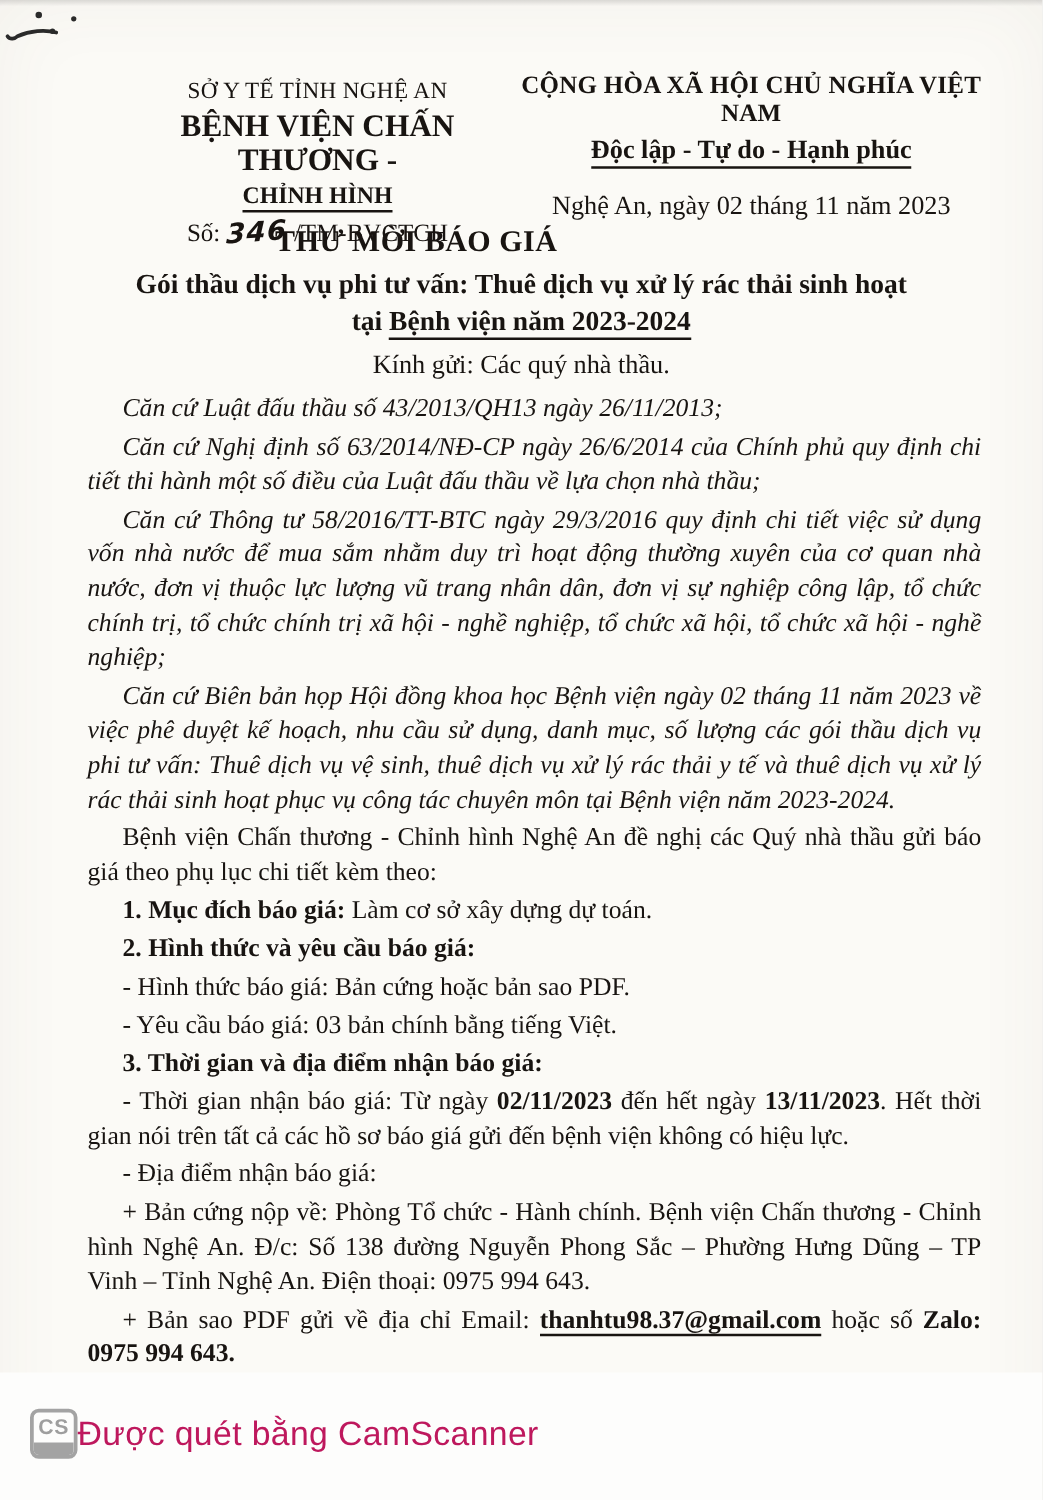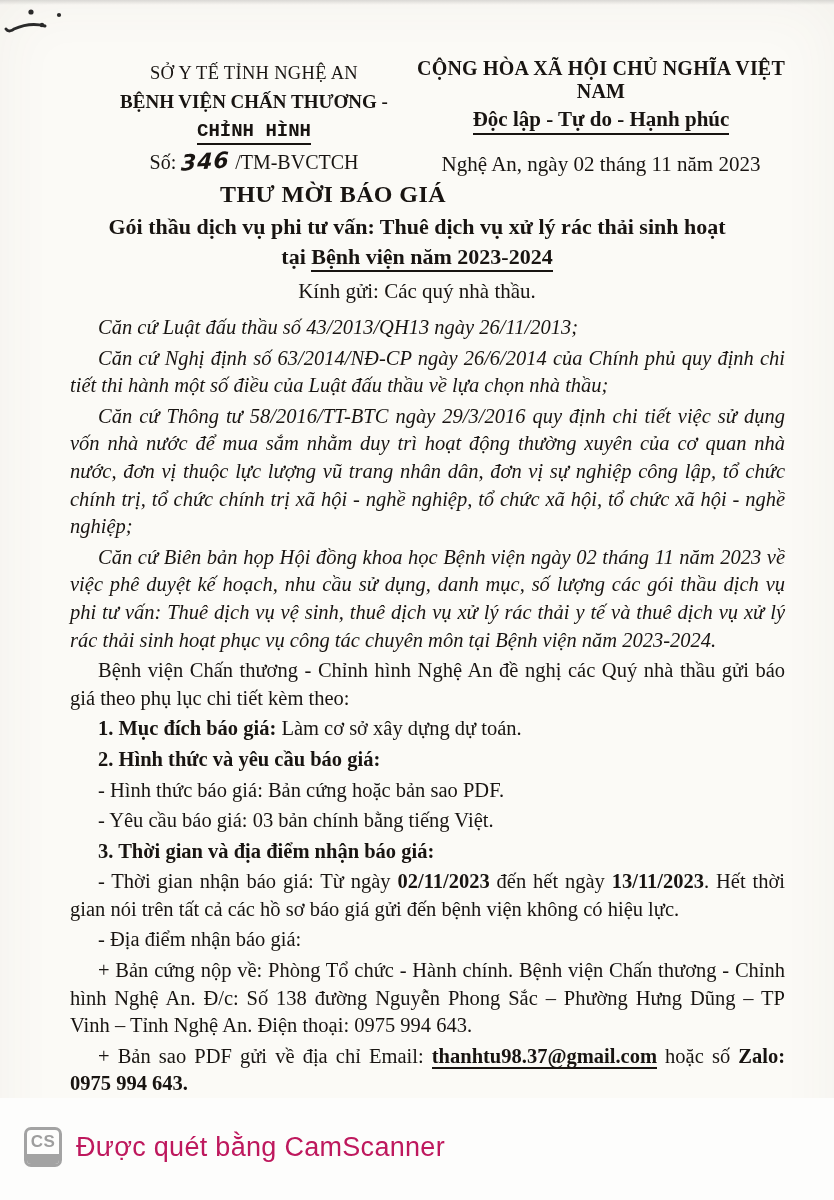--- a/index.html
+++ b/index.html
@@ -15,23 +15,23 @@
     position:absolute;top:0;left:0;width:834px;height:5px;
     background:linear-gradient(to bottom, rgba(60,60,60,0.35), rgba(60,60,60,0));
     opacity:.45;
   }
   
   .hdr-left{
     position:absolute;left:118px;top:60px;width:272px;
     text-align:center;line-height:27px;
   }
   .hdr-left .l1{font-size:18.5px;letter-spacing:.3px;}
-  .hdr-left .l2{font-size:19px;font-weight:bold;margin-top:1px;}
+  .hdr-left .l2{font-size:25px;font-weight:bold;margin-top:1px;}
   .hdr-left .l3{font-size:19px;font-weight:bold;margin-top:1px;}
-  .hdr-left .l3 span{border-bottom:2px solid #181411;padding-bottom:1px;font-family:Liberation Mono, monospace;}
+  .hdr-left .l3 span{border-bottom:2px solid #181411;padding-bottom:1px;}
   .so-line{font-size:20px;margin-top:3px;}
   .handwritten{
     display:inline-block;font-family:"DejaVu Sans",sans-serif;
     font-style:italic;font-weight:600;font-size:22px;
     transform:rotate(-4deg) skewX(-6deg);letter-spacing:1px;
   }
   .hdr-right{
     position:absolute;left:400px;top:57px;width:402px;
     text-align:center;
   }
@@ -65,21 +65,21 @@
   .email{font-weight:bold;border-bottom:2px solid #181411;padding-bottom:0px;}
   
   .ink-mark{position:absolute;left:2px;top:2px;}
   
   .wm-strip{
     position:absolute;left:0;top:1098px;width:834px;height:102px;
     background:#fdfdfc;
   }
   .wm{
     position:absolute;left:24px;top:1126px;height:42px;
-    display:flex;align-items:center;gap:14px;
+    display:flex;align-items:center;
   }
   .cs-logo{
     width:38px;height:40px;border:3px solid #a3a3a3;border-radius:7px;
     box-sizing:border-box;display:flex;flex-direction:column;
     justify-content:flex-start;align-items:center;overflow:hidden;
     background:#fdfdfc;
   }
   .cs-logo .cs-txt{
     font-family:"Liberation Sans",sans-serif;font-weight:bold;
     font-size:17px;color:#9e9e9e;line-height:24px;letter-spacing:.5px;

